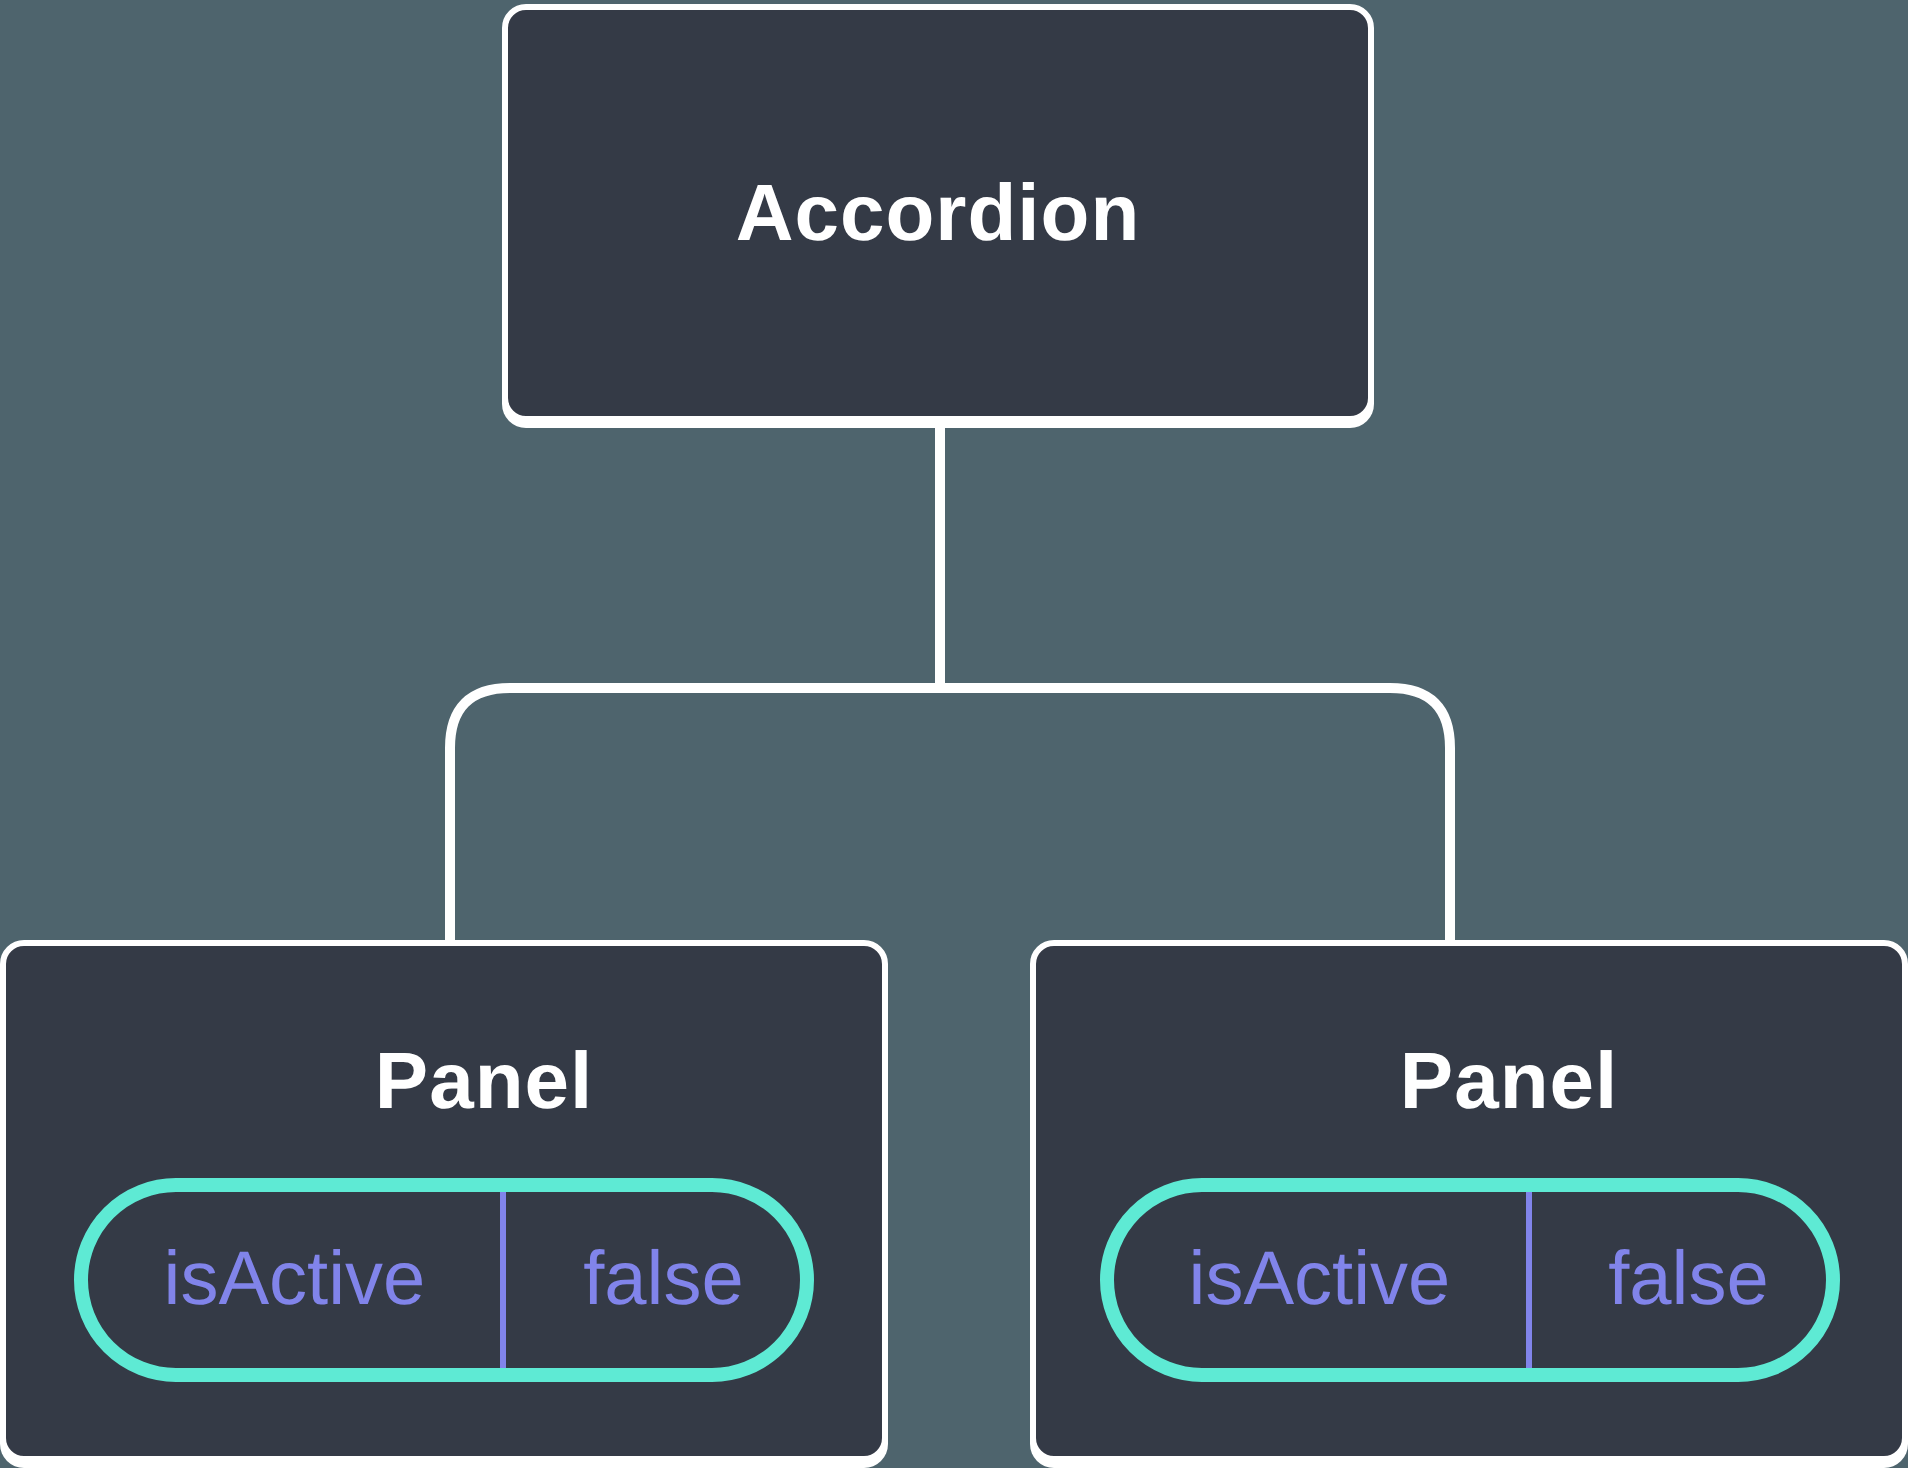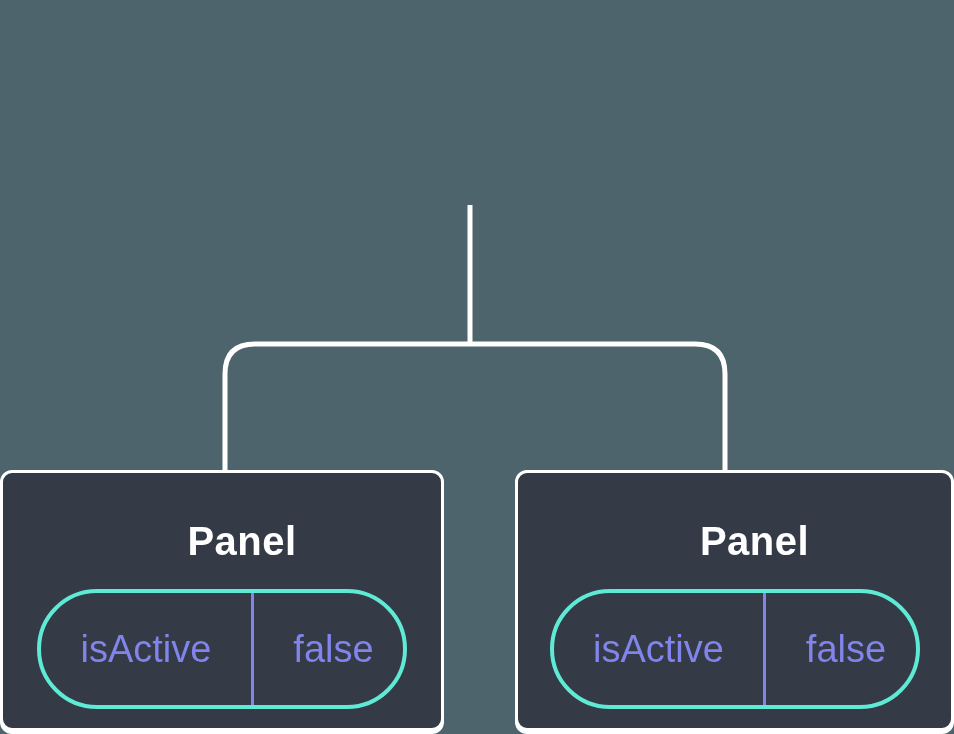--- a/index.html
+++ b/index.html
@@ -61,22 +61,22 @@
   }
   .node-child-left .node-title,
   .node-child-right .node-title {
     margin-top: 48px;
     margin-left: 40px;
   }
   .state-pill {
     box-sizing: border-box;
     margin-top: 28px;
     width: 370px;
-    height: 120px;
-    border: 4px solid #5eead4;
+    height: 102px;
+    border: 7px solid #5eead4;
     border-radius: 999px;
     display: flex;
     align-items: stretch;
     overflow: hidden;
   }
   .state-cell {
     display: flex;
     align-items: center;
     justify-content: center;
     color: #8184ea;
@@ -96,20 +96,23 @@
 </head>
 <body>
 
 <div class="canvas">
 
   <svg class="connector-svg" width="954" height="734" viewBox="0 0 954 734" aria-hidden="true">
     <path d="M470,205 L470,344" fill="none" stroke="#ffffff" stroke-width="5"></path>
     <path d="M225,472 L225,374 Q225,344 255,344 L695,344 Q725,344 725,374 L725,472" fill="none" stroke="#ffffff" stroke-width="5"></path>
   </svg>
 
+  <div class="node node-root">
+    <div class="node-title">Accordion</div>
+  </div>
 
   <div class="node node-child-left">
     <div class="node-title">Panel</div>
     <div class="state-pill">
       <div class="state-cell state-cell-key">isActive</div>
       <div class="state-cell state-cell-value">false</div>
     </div>
   </div>
 
   <div class="node node-child-right">

